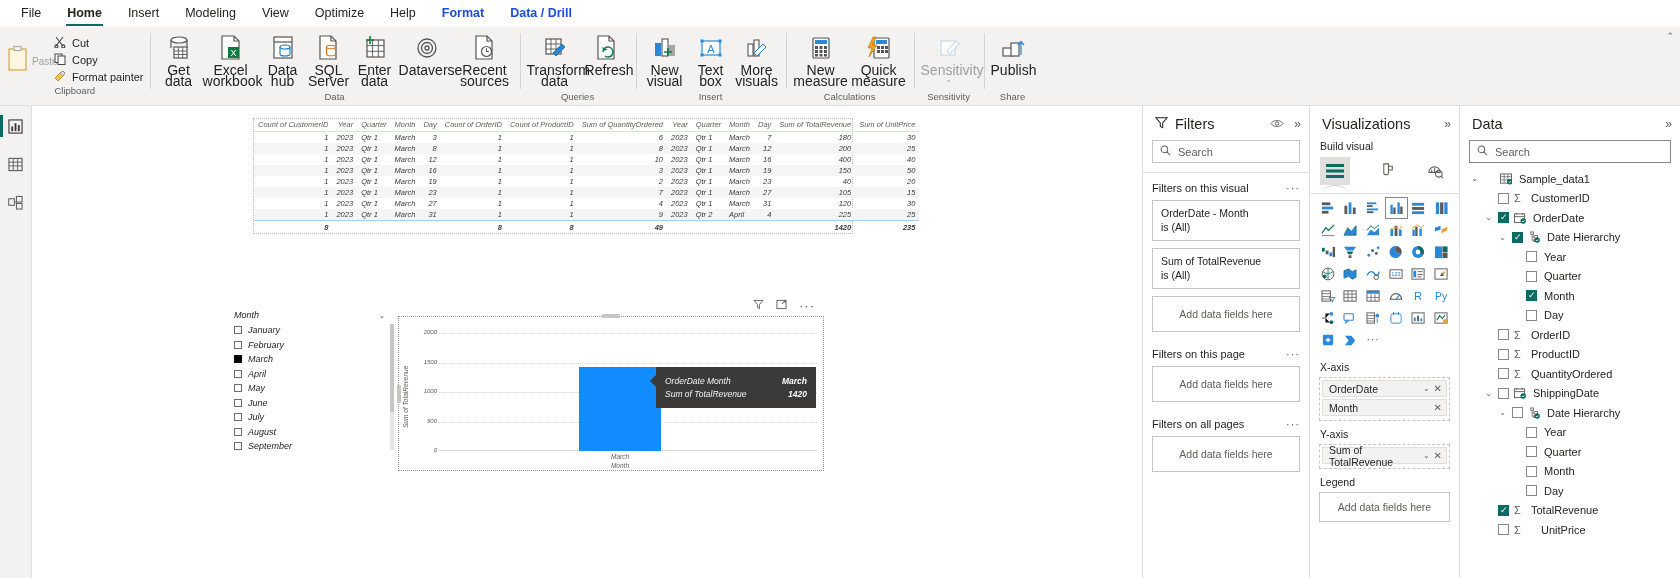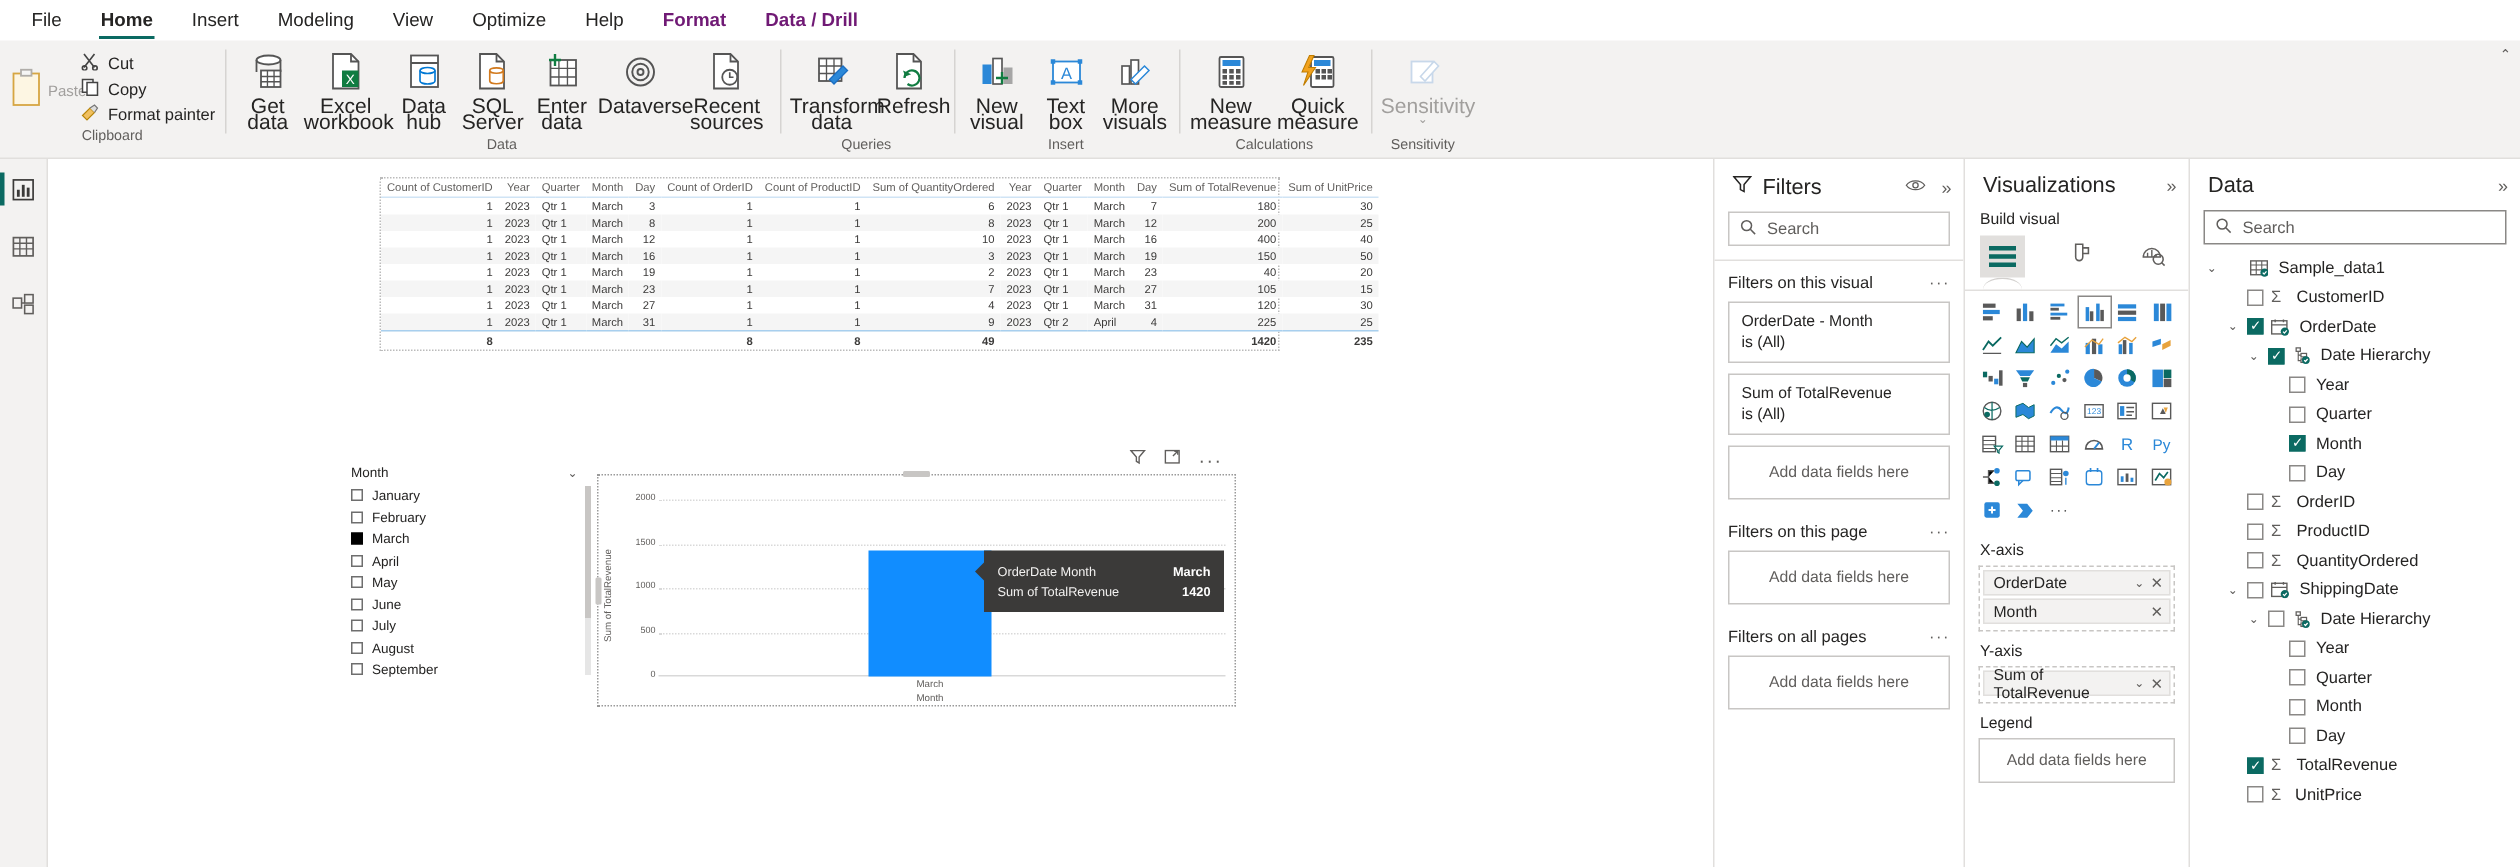--- a/index.html
+++ b/index.html
@@ -18,21 +18,21 @@
   }
   .rtab {
     padding: 5px 13px 6px; color: #252423; cursor: default;
     position: relative; white-space: nowrap;
   }
   .rtab.active-home { font-weight: bold; }
   .rtab.active-home::after {
     content: ""; position: absolute; left: 12px; right: 12px; bottom: 0;
     height: 2px; background: #0b6a62;
   }
-  .rtab.ctx { color: #701a75; font-weight: bold; background: #fff; }
+  .rtab.ctx { color: #1d4ed8; font-weight: bold; background: #fff; }
   .rtab.ctx.sel { background: #ffffff; }
 
   
   .ribbon {
     height: 79px; background: #f3f2f1;
     border-bottom: 1px solid #e1dfdd;
     display: flex; align-items: stretch; position: relative;
   }
   .rgroup {
     display: flex; flex-direction: column; align-items: center;
@@ -78,21 +78,21 @@
   }
   .lb-item { width: 30px; height: 24px; display: flex; align-items: center; justify-content: center; position: relative; }
   .lb-item.active::before {
     content: ""; position: absolute; left: -1px; top: 1px; bottom: 1px; width: 3px; background: #0b6a62;
   }
 
   .canvas { flex: 1; background: #ffffff; position: relative; overflow: hidden; }
 
   
   .page-frame {
-    position: absolute; left: 188px; top: 0px; width: 632px; height: 360px;
+    position: absolute; left: 188px; top: 0px; width: 632px; height: 360px; font-style: italic;
   }
 
   
   .tbl-visual {
     position: absolute; left: 33px; top: 12px; width: 600px;
     border: 1px dotted #bbb; border-left:1px dotted #bbb;
     background: #fff; padding: 0;
   }
   table.matrix { border-collapse: collapse; width: 100%; font-size: 7.5px; color: #3b3a39; }
   table.matrix th {
@@ -516,20 +516,35 @@
             <path d="M11 16 L20 6 L23 9 L14 19 Z" fill="#fff" stroke="#c8d8ea" stroke-width="1.1"></path>
           </svg>
         </span>
         <span class="lbl">Sensitivity</span>
         <span style="font-size:8px;color:#a19f9d;line-height:8px">⌄</span>
       </div>
     </div>
     <div class="rgroup-label">Sensitivity</div>
   </div>
 
+  <div class="rgroup">
+    <div class="rgroup-items">
+      <div class="rbtn">
+        <span class="ico">
+          <svg width="26" height="26" viewBox="0 0 26 26">
+            <rect x="3" y="13" width="9" height="8" fill="#fff" stroke="#555" stroke-width="1.2"></rect>
+            <rect x="11" y="8" width="8" height="13" fill="#fff" stroke="#555" stroke-width="1.2"></rect>
+            <path d="M21 20 V7 M18 10 L21 6.5 L24 10" stroke="#2b88d8" stroke-width="1.3" fill="none"></path>
+          </svg>
+        </span>
+        <span class="lbl">Publish</span>
+      </div>
+    </div>
+    <div class="rgroup-label">Share</div>
+  </div>
 
   <div style="position:absolute;right:6px;top:4px;color:#605e5c;font-size:9px">⌃</div>
 </div>
 
 <div class="main">
 
   <div class="leftbar">
     <div class="lb-item active">
       <svg width="15" height="15" viewBox="0 0 16 16">
         <rect x="1" y="1" width="14" height="14" fill="none" stroke="#3b3a39" stroke-width="1.2"></rect>
@@ -1374,18 +1389,18 @@
         <div class="tnode" style="padding-left: 14px;">
           <span class="chev blank">⌄</span>
           <span class="cb on"></span>
           <span class="sigma" style="display: inline-flex; align-items: center;">Σ</span>
           <span style="margin-left: 2px;">TotalRevenue</span>
         </div>
         <div class="tnode" style="padding-left: 14px;">
           <span class="chev blank">⌄</span>
           <span class="cb"></span>
           <span class="sigma" style="display: inline-flex; align-items: center;">Σ</span>
-          <span style="margin-left: 1px;">UnitPrice</span>
+          <span style="margin-left: 12px;">UnitPrice</span>
         </div>
       </div>
   </div>
 
 </div>
 
 </body></html>

